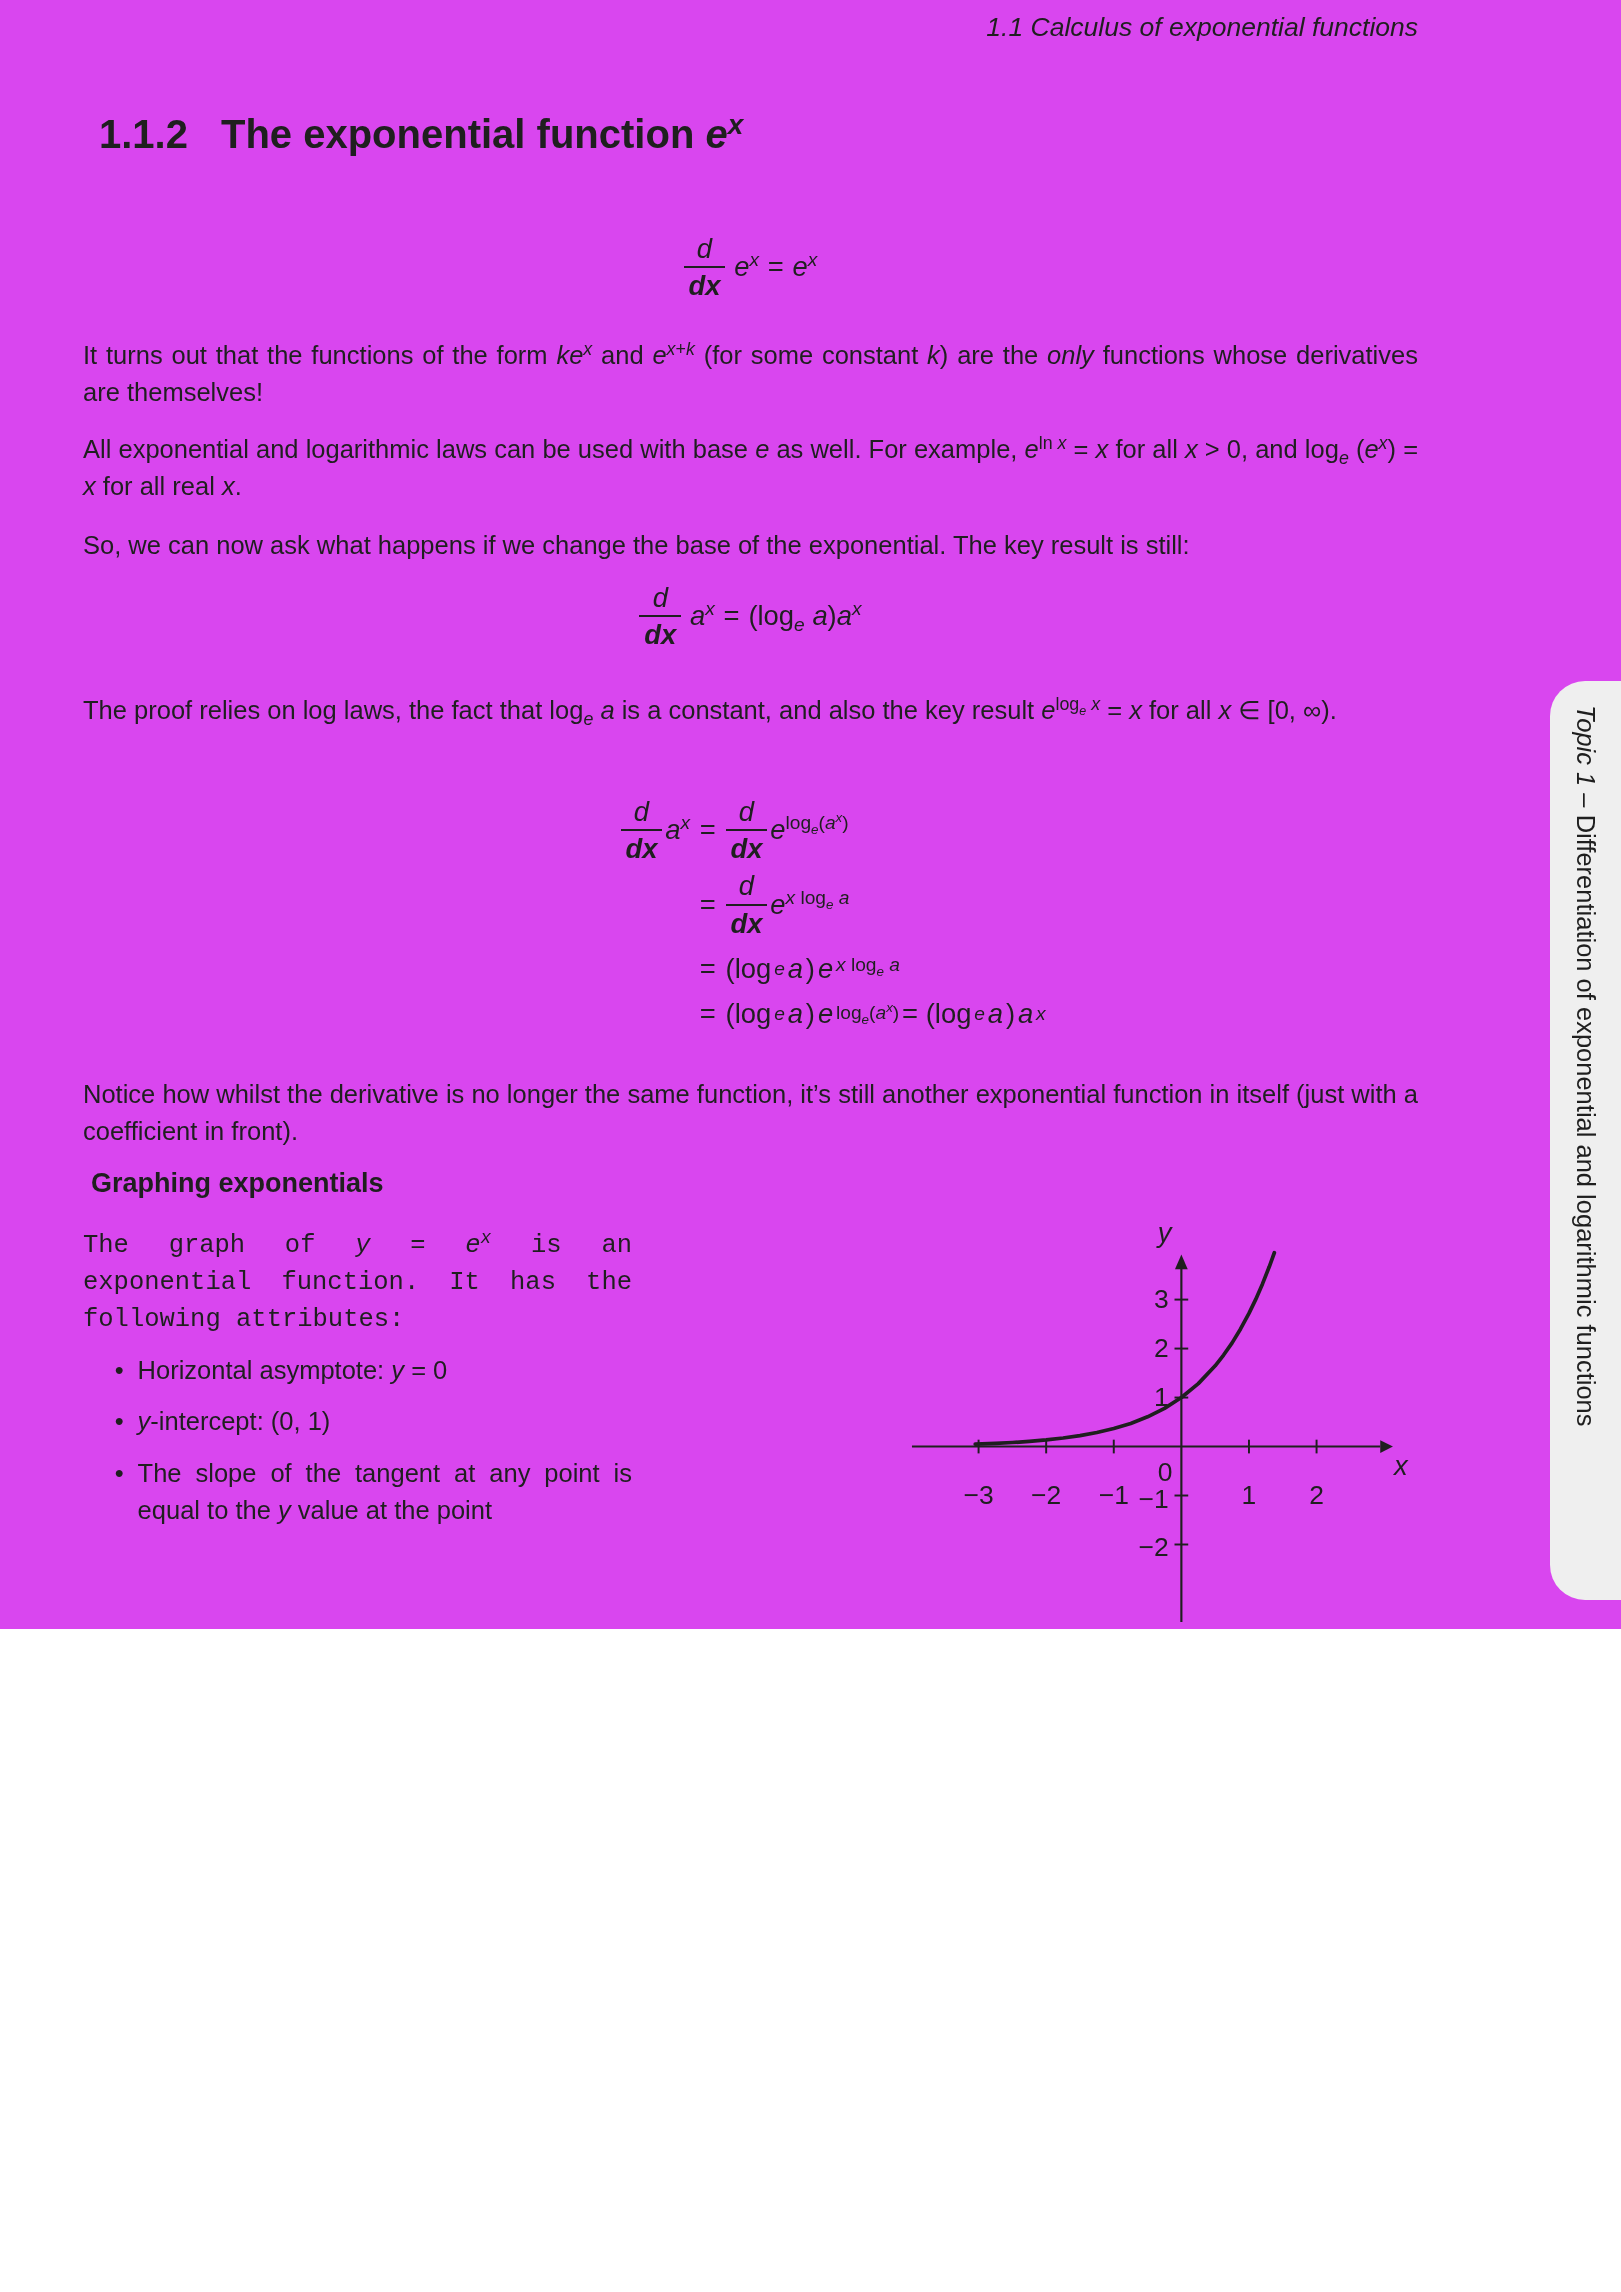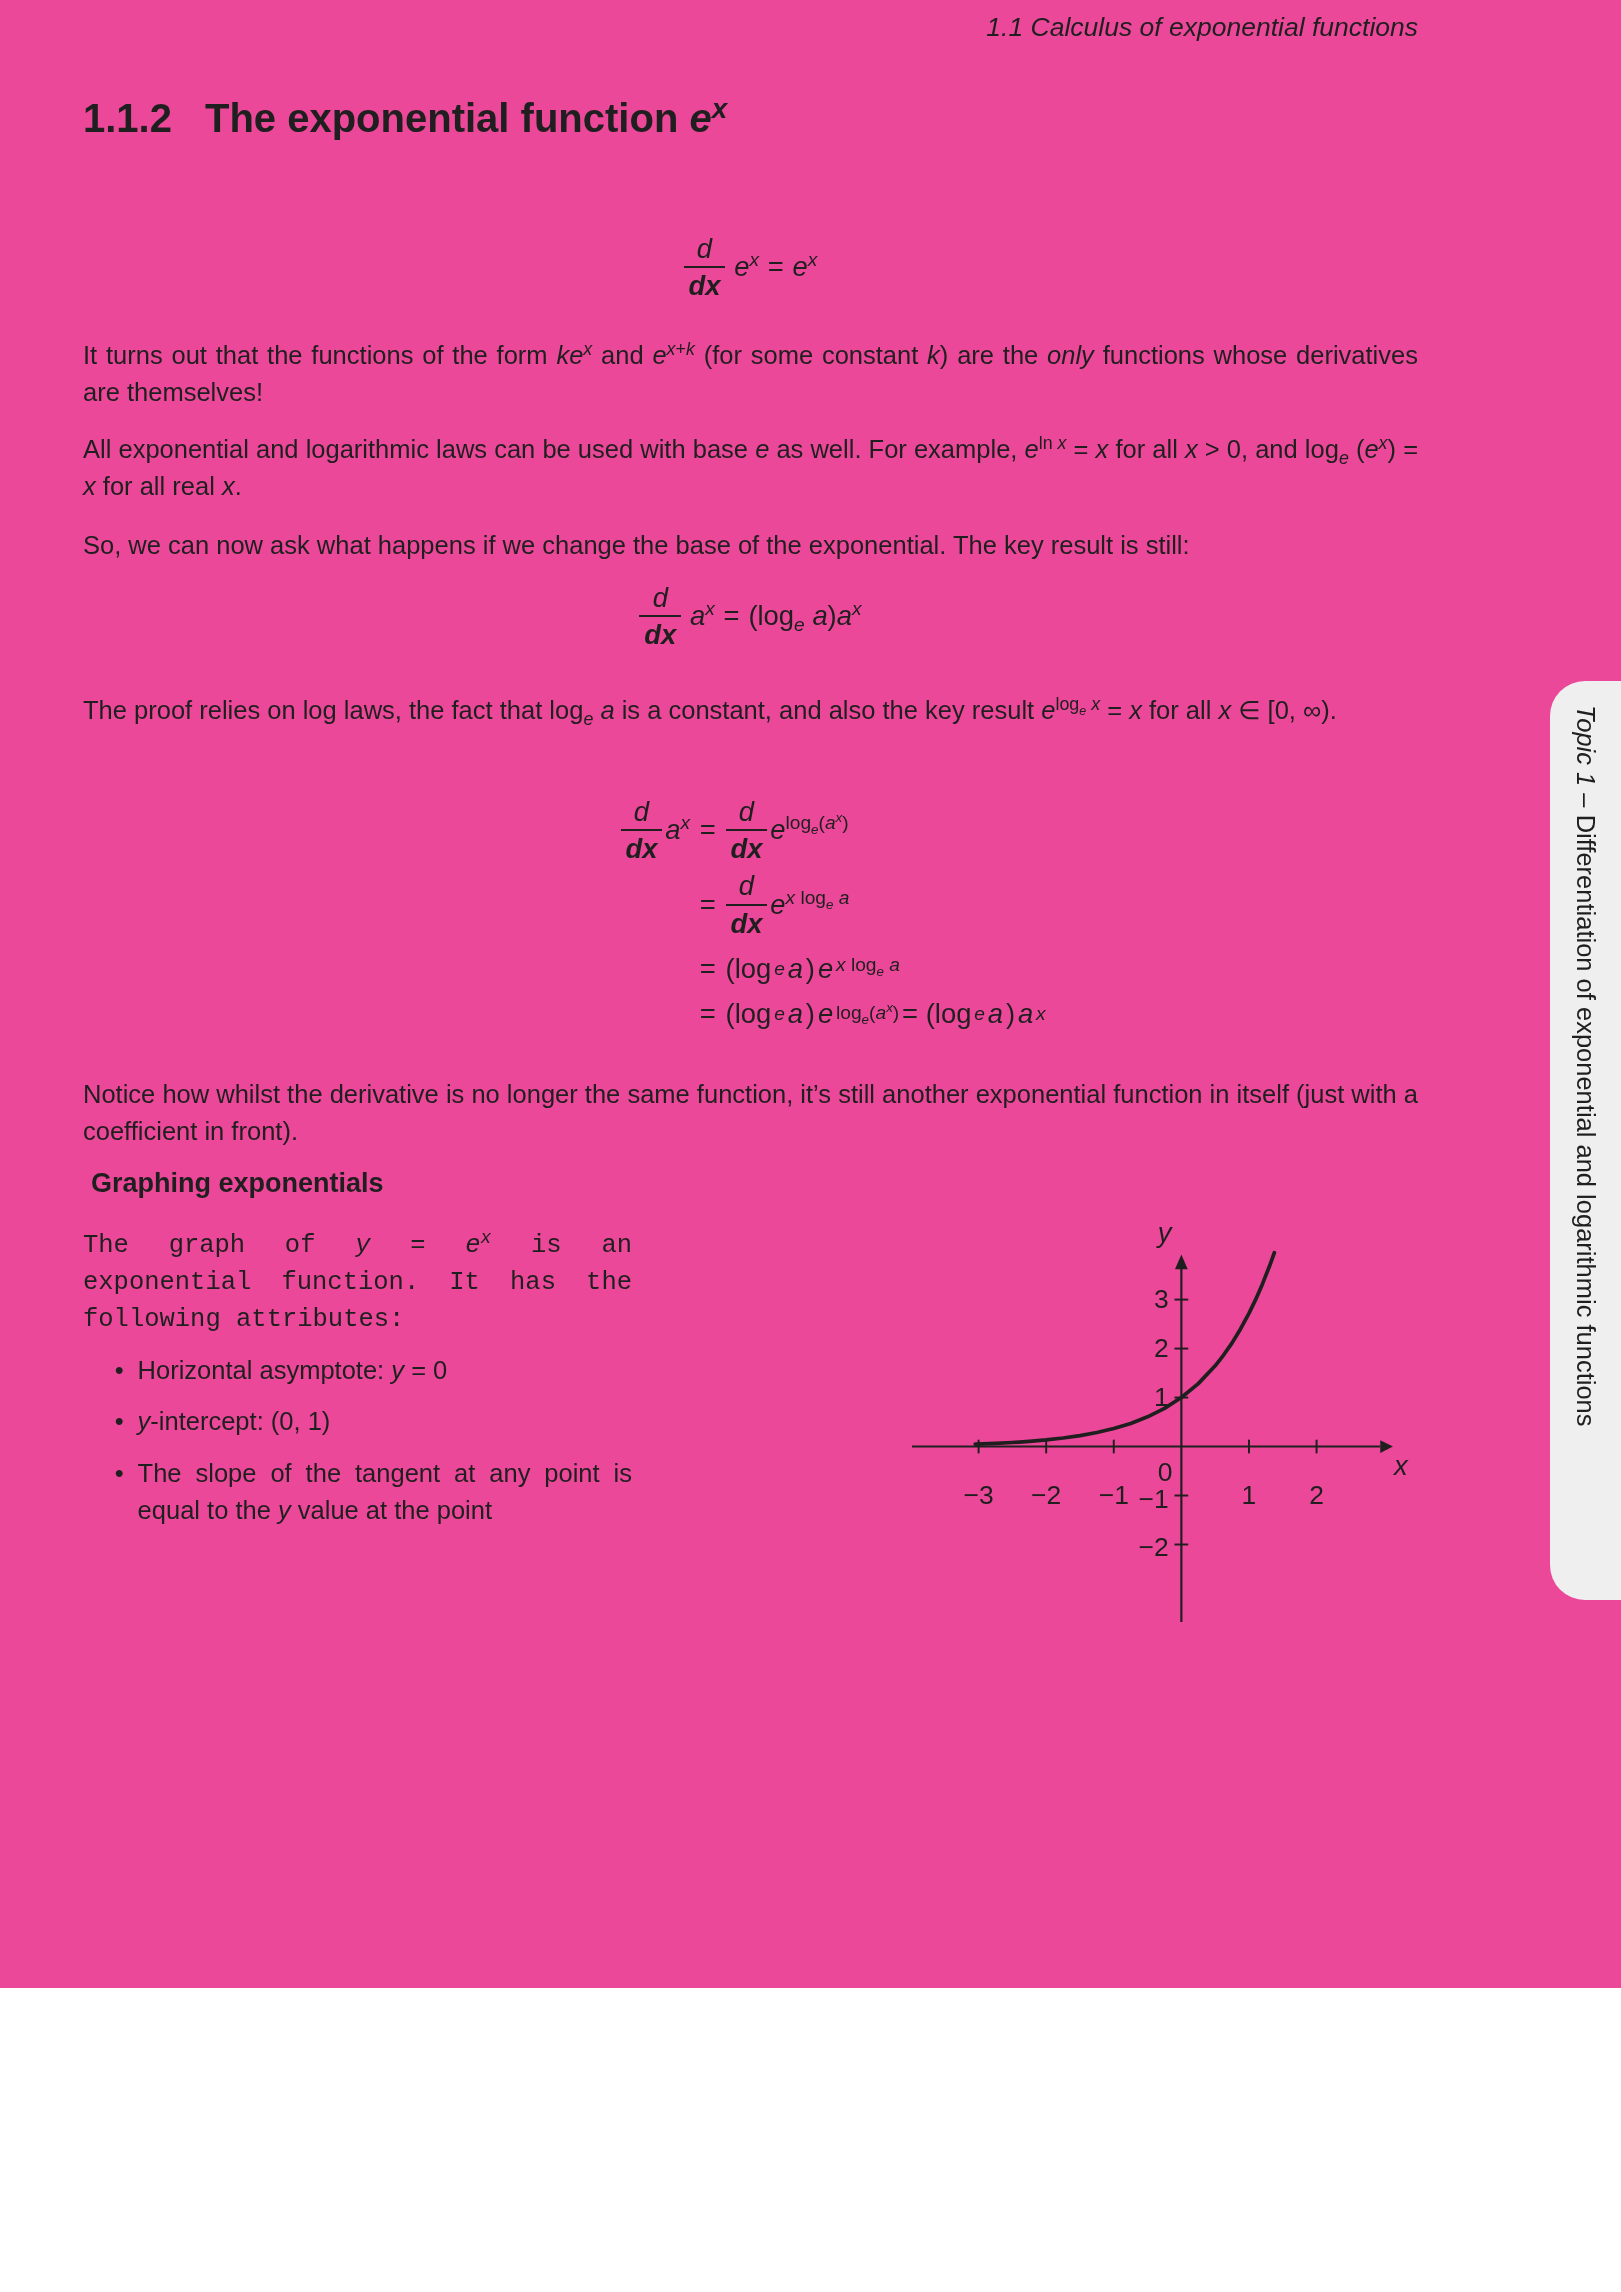--- a/index.html
+++ b/index.html
@@ -1,22 +1,22 @@
 <!DOCTYPE html>
 <html lang="en"><head>
 <meta charset="utf-8">
 <style>
   html,body{margin:0;padding:0;background:#fff;}
-  .page{position:relative;width:1621px;height:1988px;background:#ec4899;overflow:hidden;
+  .page{position:relative;width:1621px;height:1629px;background:#d946ef;overflow:hidden;
         font-family:"Liberation Sans",sans-serif;color:#1f1f1f;}
   i{font-style:italic;}
   sup{font-size:0.7em;line-height:0;vertical-align:super;}
   sub{font-size:0.7em;line-height:0;vertical-align:sub;}
   .header{position:absolute;top:11.8px;right:203px;font-style:italic;font-size:26.5px;}
-  .h1{position:absolute;left:83px;top:96px;font-size:40px;font-weight:bold;display:flex;gap:33px;margin:0;}
+  .h1{position:absolute;left:83px;top:96px;font-size:40px;font-weight:bold;display:flex;gap:33px;margin:16px;}
   p.body{position:absolute;left:83px;width:1335px;font-size:25.5px;line-height:37px;margin:0;text-align:justify;}
   .p1{top:155px;} .p2{top:337px;} .p3{top:431px;} .p4{top:527px;} .p5{top:692px;} .p6{top:1076px;}
   
   .eq{position:absolute;left:83px;width:1335px;display:flex;justify-content:center;align-items:center;
       font-size:27.4px;gap:8.8px;}
   .eq1{top:235px;} .eq2{top:584px;}
   .frac{display:inline-flex;flex-direction:column;align-items:center;font-style:italic;}
   .fnum{padding:0 4.9px 3.9px;line-height:1;}
   .fden{border-top:2.5px solid #1f1f1f;padding:3.9px 4.9px 0;line-height:1;font-weight:bold;}
   .mi{font-style:normal;text-align:center;}

